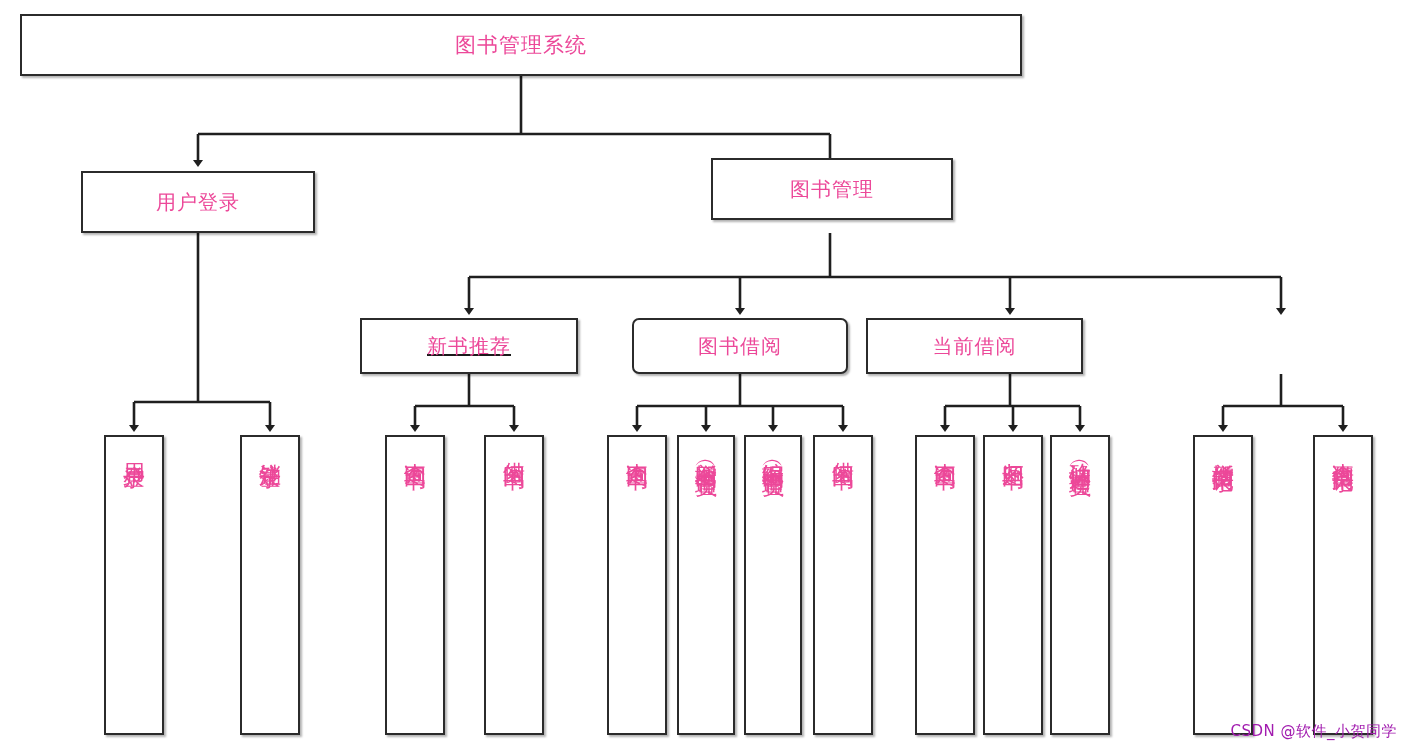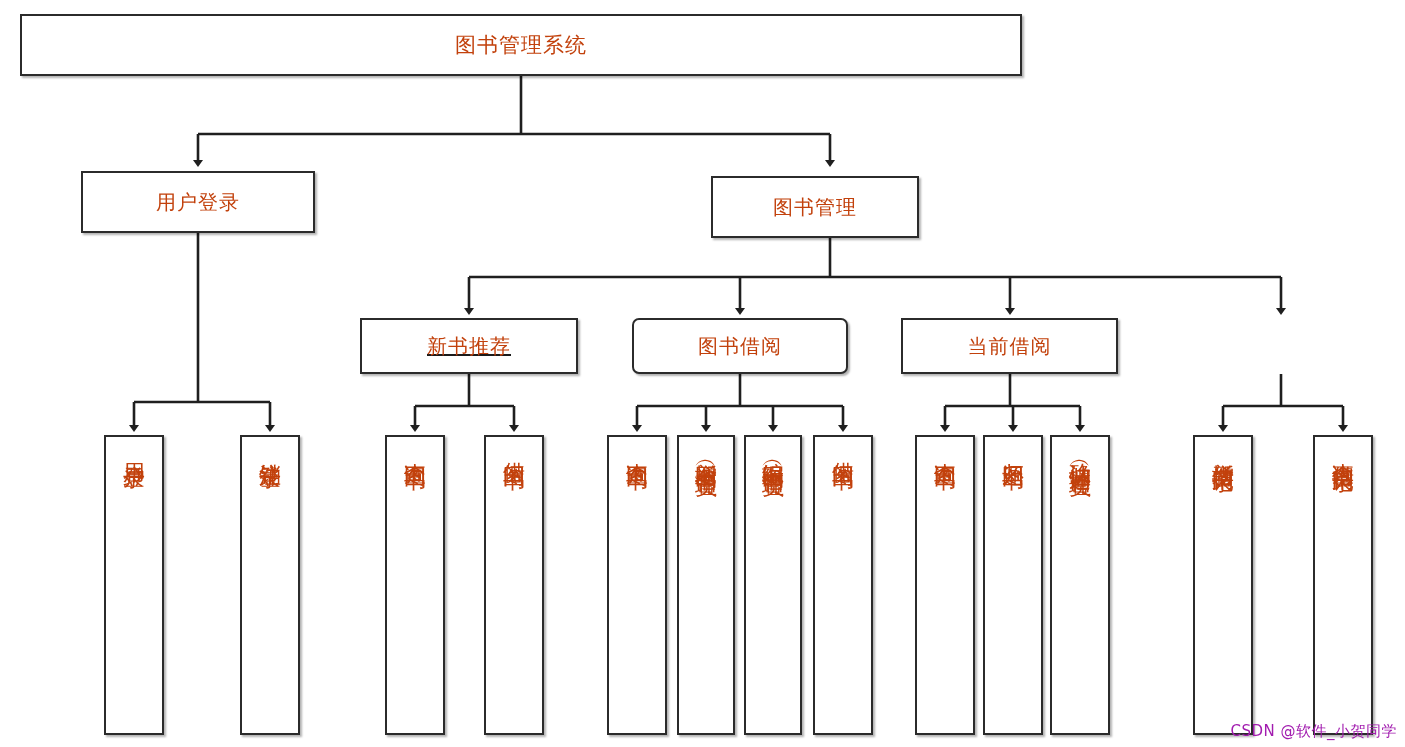--- a/index.html
+++ b/index.html
@@ -28,21 +28,21 @@
     background:#ffffff;
     border:2px solid #2b2b2b;
     display:flex;
     align-items:center;
     justify-content:center;
     box-shadow:2px 2px 2px rgba(0,0,0,0.30);
   }
   .node .lbl{
     font-size:20px;
     line-height:1.15;
-    color:#c2410c;
+    color:#ec4899;
     letter-spacing:1px;
     white-space:nowrap;
     text-align:center;
   }
   
   .node.vert{
     align-items:flex-start;
     justify-content:center;
     padding-top:8px;
   }
@@ -123,33 +123,33 @@
   </svg>
 
   <div class="node root" style="left:20px; top:14px; width:1002px; height:62px;">
     <span class="lbl">图书管理系统</span>
   </div>
 
   <div class="node" style="left:81px; top:171px; width:234px; height:62px;">
     <span class="lbl">用户登录</span>
   </div>
 
-  <div class="node" style="left:711px; top:176px; width:208px; height:62px;">
+  <div class="node" style="left:711px; top:158px; width:242px; height:62px;">
     <span class="lbl">图书管理</span>
   </div>
 
   <div class="node" style="left:360px; top:318px; width:218px; height:56px;text-decoration:underline;">
     <span class="lbl">新书推荐</span>
   </div>
 
   <div class="node" style="left:632px; top:318px; width:216px; height:56px;border-radius:7px;">
     <span class="lbl">图书借阅</span>
   </div>
 
-  <div class="node" style="left:901px; top:318px; width:217px; height:56px;">
+  <div class="node" style="left:866px; top:318px; width:217px; height:56px;">
     <span class="lbl">当前借阅</span>
   </div>
 
 
   <div class="node vert" style="left:104px; top:435px; width:60px; height:300px;">
     <span class="lbl">用户登录</span>
   </div>
   <div class="node vert" style="left:240px; top:435px; width:60px; height:300px;">
     <span class="lbl">注销登录</span>
   </div>

